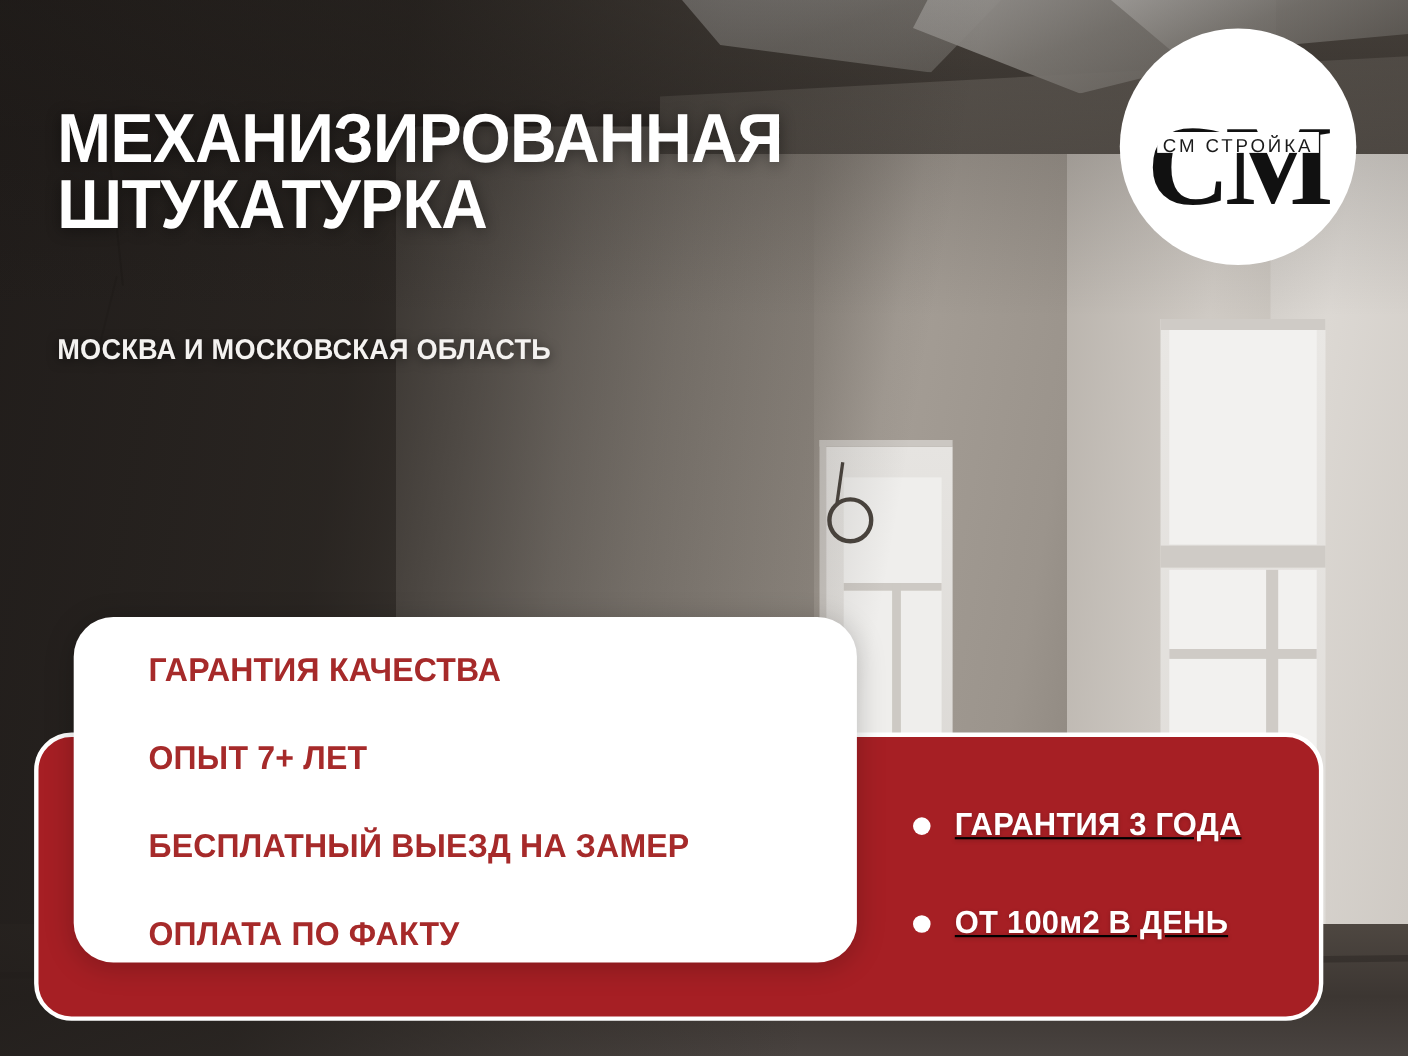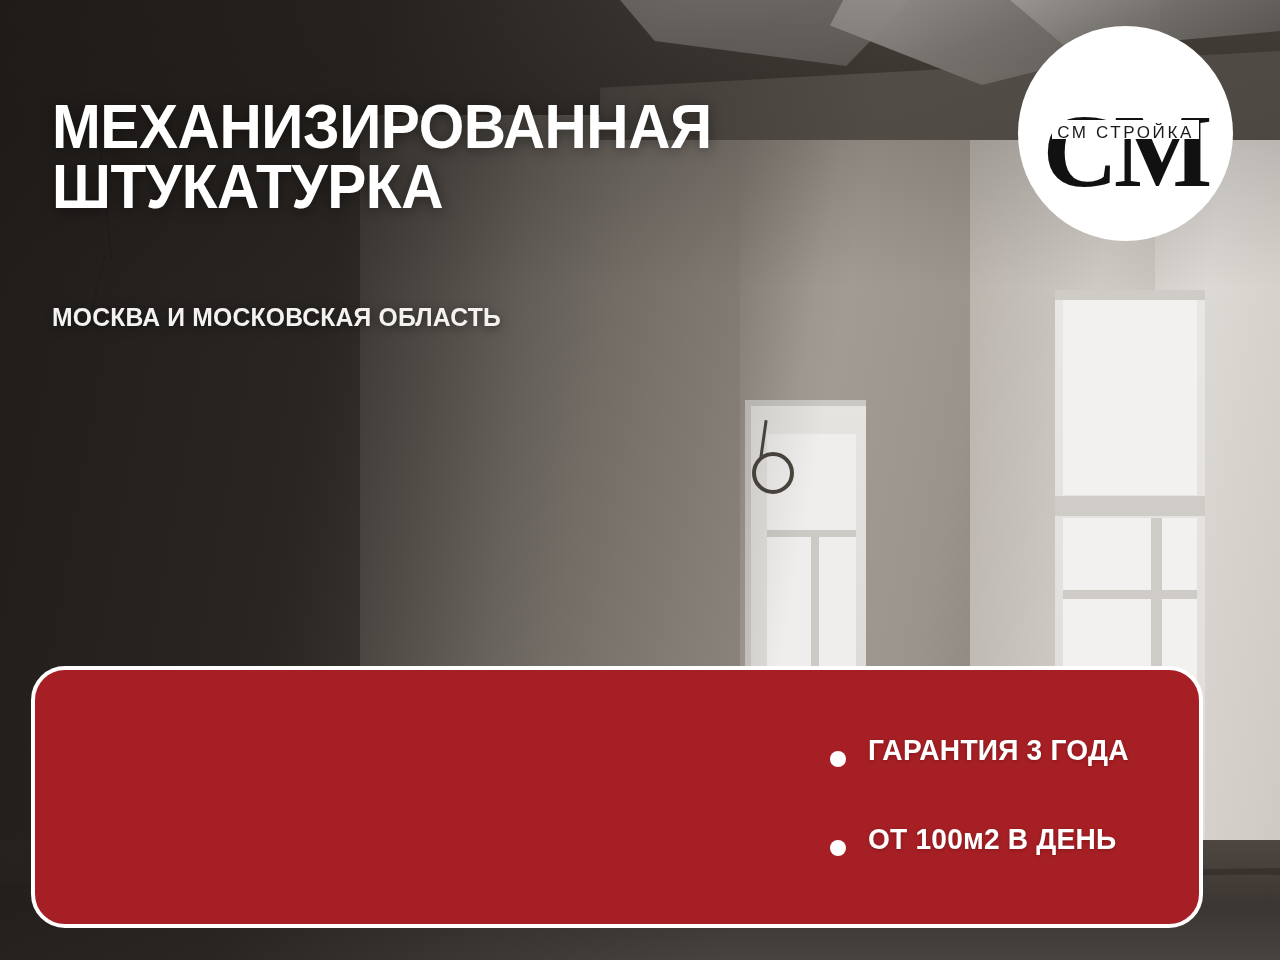--- a/index.html
+++ b/index.html
@@ -176,22 +176,23 @@
     position:absolute;left:31px;top:666px;width:1172px;height:262px;
     background:#a61f24;
     border-radius:34px;
     border:4px solid #ffffff;
     box-sizing:border-box;
   }
   .red-list{
     position:absolute;left:795px;top:64px;
   }
   .red-item{
-    display:flex;align-items:flex-end;
+    display:flex;align-items:center;
     margin-bottom:56px;
+    text-decoration:underline;
   }
   .red-item:last-child{margin-bottom:0;}
   .bullet{
     width:16px;height:16px;border-radius:50%;
     background:#ffffff;flex:0 0 auto;margin-right:22px;
   }
   .red-item .txt{
     color:#ffffff;font-weight:700;font-size:29px;
     letter-spacing:0.2px;white-space:nowrap;
     transform:scaleX(0.97);transform-origin:left center;
@@ -288,14 +289,22 @@
         <span class="bullet"></span>
         <span class="txt">ГАРАНТИЯ 3 ГОДА</span>
       </div>
       <div class="red-item">
         <span class="bullet"></span>
         <span class="txt">ОТ 100м2 В ДЕНЬ</span>
       </div>
     </div>
   </div>
 
+  <div class="white-card">
+    <div class="white-list">
+      <div class="white-item">ГАРАНТИЯ КАЧЕСТВА</div>
+      <div class="white-item">ОПЫТ 7+ ЛЕТ</div>
+      <div class="white-item">БЕСПЛАТНЫЙ ВЫЕЗД НА ЗАМЕР</div>
+      <div class="white-item">ОПЛАТА ПО ФАКТУ</div>
+    </div>
+  </div>
 
 </div>
 
 </body></html>

